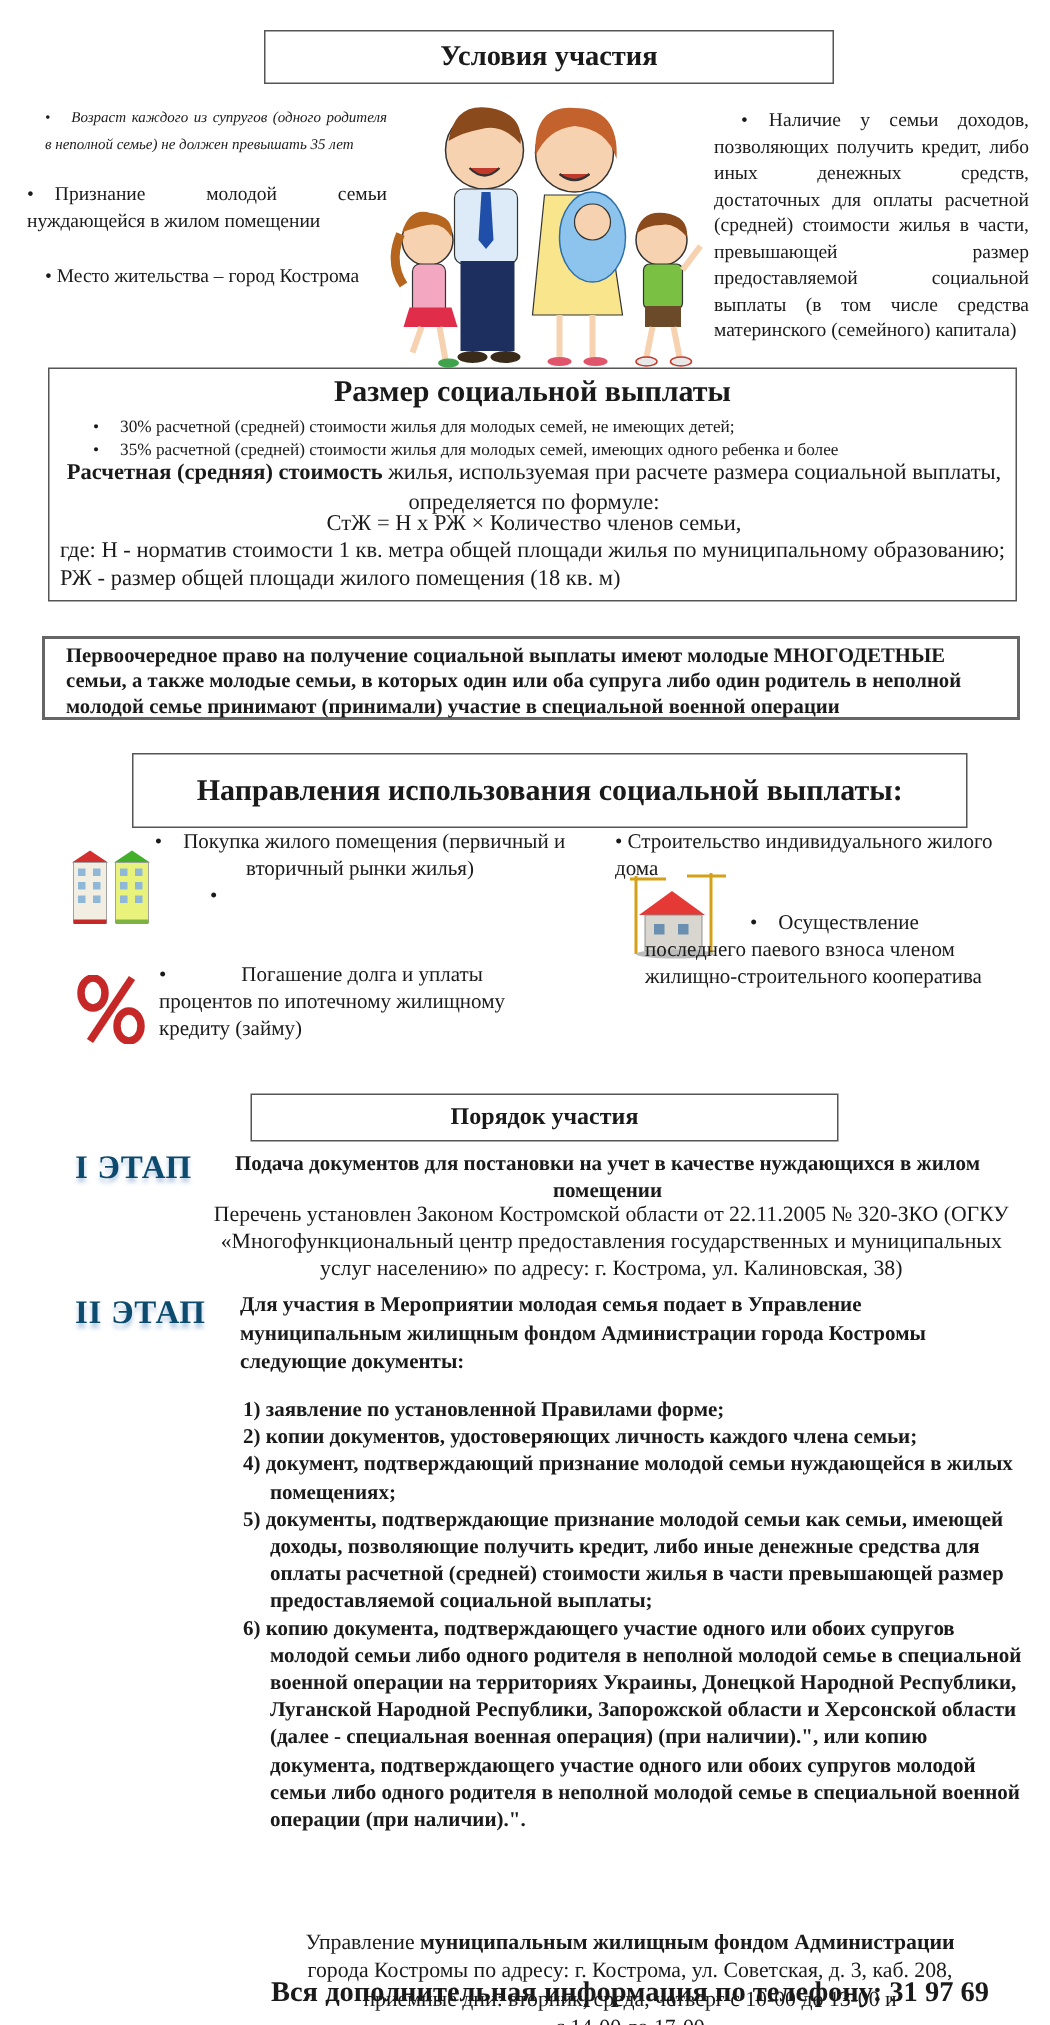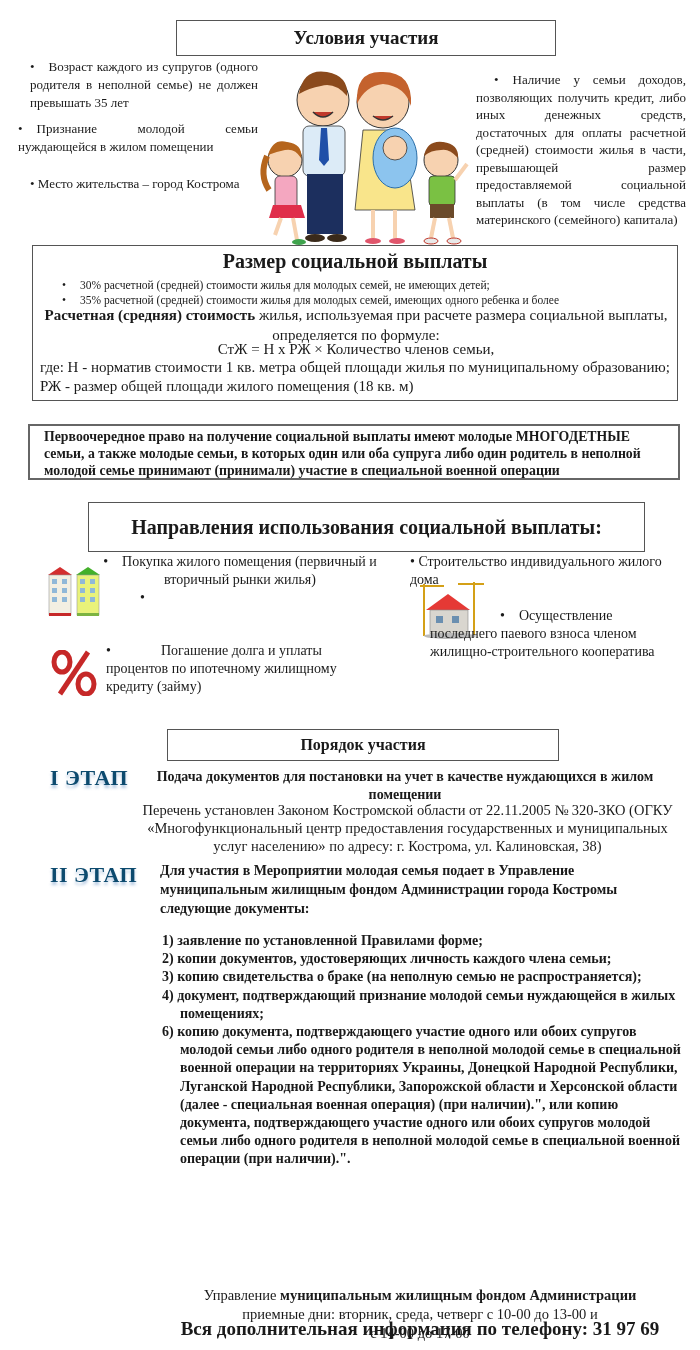--- a/index.html
+++ b/index.html
@@ -7,21 +7,21 @@
          font-family: "Liberation Serif", "DejaVu Serif", serif; color: #1a1a1a; }
   .abs { position: absolute; }
   .titlebox { border: 1.5px solid #555; background: #fff; text-align: center;
               font-weight: bold; box-sizing: border-box; }
   .just { text-align: justify; }
   .bullet::before { content: "•"; margin-right: 14px; }
   p { margin: 0; }
 
   
   #t1 { left: 176px; top: 20px; width: 380px; height: 36px; font-size: 19px; line-height: 34px; }
-  #c1 { left: 30px; top: 58px; width: 228px; font-size: 13px; line-height: 18px; }
+  #c1 { left: 30px; top: 70px; width: 228px; font-size: 10px; line-height: 18px; font-style: italic; }
   #c2 { left: 18px; top: 120px; width: 240px; font-size: 13px; line-height: 18px; }
   #c3 { left: 30px; top: 175px; width: 240px; font-size: 13px; line-height: 18px; }
   #c4 { left: 476px; top: 71px; width: 210px; font-size: 13px; line-height: 17.5px; }
   #family { left: 255px; top: 60px; width: 215px; height: 190px; }
 
   
   #box2 { left: 32px; top: 245px; width: 646px; height: 156px; border: 1.5px solid #555; box-sizing: border-box; }
   #t2 { left: 32px; top: 250px; width: 646px; text-align: center; font-weight: bold; font-size: 20px; }
   #b2a { left: 62px; top: 277px; width: 610px; font-size: 11.5px; line-height: 16px; }
   #b2b { left: 62px; top: 292px; width: 610px; font-size: 11.5px; line-height: 16px; }
@@ -181,23 +181,24 @@
 
 <div id="s1" class="abs stage">I ЭТАП</div>
 <p id="e1" class="abs">Подача документов для постановки на учет в качестве нуждающихся в жилом помещении</p>
 <p id="e2" class="abs">Перечень установлен Законом Костромской области от 22.11.2005 № 320-ЗКО (ОГКУ «Многофункциональный центр предоставления государственных и муниципальных услуг населению» по адресу: г. Кострома, ул. Калиновская, 38)</p>
 
 <div id="s2" class="abs stage">II ЭТАП</div>
 <p id="g1" class="abs">Для участия в Мероприятии молодая семья подает в Управление муниципальным жилищным фондом Администрации города Костромы следующие документы:</p>
 <div id="docs" class="abs">
   <div class="item">1) заявление по установленной Правилами форме;</div>
   <div class="item">2) копии документов, удостоверяющих личность каждого члена семьи;</div>
-  <div class="item">3) копию свидетельства о браке (на неполную семью не распространяется);</div>
   <div class="item">4) документ, подтверждающий признание молодой семьи нуждающейся в жилых помещениях;</div>
+  <div class="item">5) документы, подтверждающие признание молодой семьи как семьи, имеющей доходы, позволяющие получить кредит, либо иные денежные средства для оплаты расчетной (средней) стоимости жилья в части превышающей размер предоставляемой социальной выплаты;</div>
   <div class="item">6) копию документа, подтверждающего участие одного или обоих супругов молодой семьи либо одного родителя в неполной молодой семье в специальной военной операции на территориях Украины, Донецкой Народной Республики, Луганской Народной Республики, Запорожской области и Херсонской области (далее - специальная военная операция) (при наличии).", или копию документа, подтверждающего участие одного или обоих супругов молодой семьи либо одного родителя в неполной молодой  семье в специальной военной операции (при наличии).".</div>
 </div>
 
 <div id="ft1" class="abs">
   <div><span>Управление </span><span class="b">муниципальным жилищным фондом Администрации</span></div>
+  <div>города Костромы по адресу: г. Кострома, ул. Советская, д. 3, каб. 208,</div>
   <div>приемные дни: вторник, среда, четверг с 10-00 до 13-00 и</div>
   <div>с 14-00 до 17-00</div>
 </div>
 <div id="phone" class="abs">Вся дополнительная информация по телефону: 31 97 69</div>
 
 </body></html>

